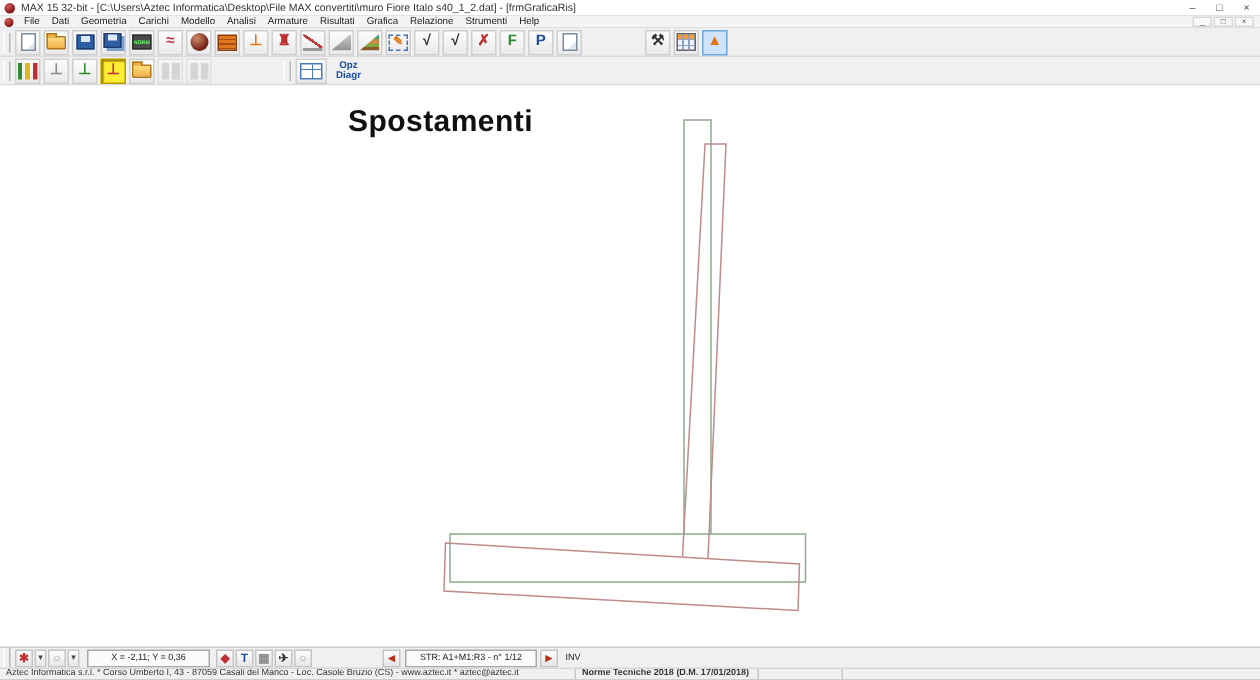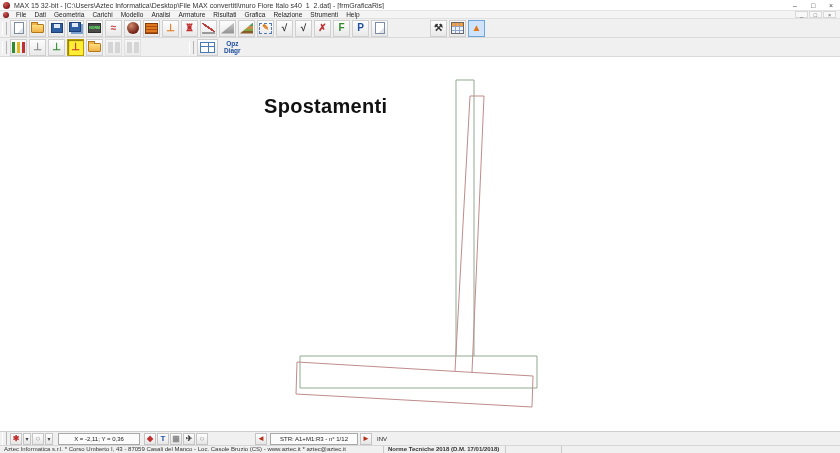--- a/index.html
+++ b/index.html
@@ -68,21 +68,21 @@
   .ic-bars{width:13px;height:11px;
     background:linear-gradient(90deg,#2e8b2e 0 3px,transparent 3px 5px,#e0b820 5px 8px,transparent 8px 10px,#c03030 10px 13px);}
   .ic-2rect{width:12px;height:11px;
     background:linear-gradient(90deg,#b5b5b5 0 5px,transparent 5px 7px,#b5b5b5 7px 12px);}
   .ic-minitable{width:15px;height:11px;border:1px solid #4a7ab5;background:#fff;
     background-image:linear-gradient(90deg,transparent 0 7px,#4a7ab5 7px 8px,transparent 8px),
       linear-gradient(transparent 0 3px,#4a7ab5 3px 4px,transparent 4px);}
   
   .canvas{position:absolute;left:0;top:57px;width:840px;height:374px;background:#ffffff;overflow:hidden;}
   .draw-svg{position:absolute;left:0;top:0;pointer-events:none;}
-  .plot-title{position:absolute;left:232px;top:38px;font-size:20px;font-weight:bold;color:#111;letter-spacing:.3px;margin-left:32px;}
+  .plot-title{position:absolute;left:232px;top:13px;font-size:20px;font-weight:bold;color:#111;letter-spacing:.3px;}
   
   .statusbar{position:absolute;left:0;top:431px;width:840px;height:14px;background:#f0f0f0;
     border-top:1px solid #cfcfcf;display:flex;align-items:center;box-sizing:border-box;}
   .sbtn{height:12px;min-width:12px;margin-right:1px;box-sizing:border-box;flex:0 0 auto;
     border:1px solid #c4c4c4;background:linear-gradient(#fefefe,#e6e6e6);
     display:flex;align-items:center;justify-content:center;font-size:7px;line-height:1;}
   .dd{min-width:8px;font-size:6px;color:#444;}
   .sunken{height:12px;box-sizing:border-box;border:1px solid #a8a8a8;background:#fbfbfb;
     display:flex;align-items:center;justify-content:center;font-size:6px;color:#222;flex:0 0 auto;}
   .coords{width:82px;margin:0 4px;}

